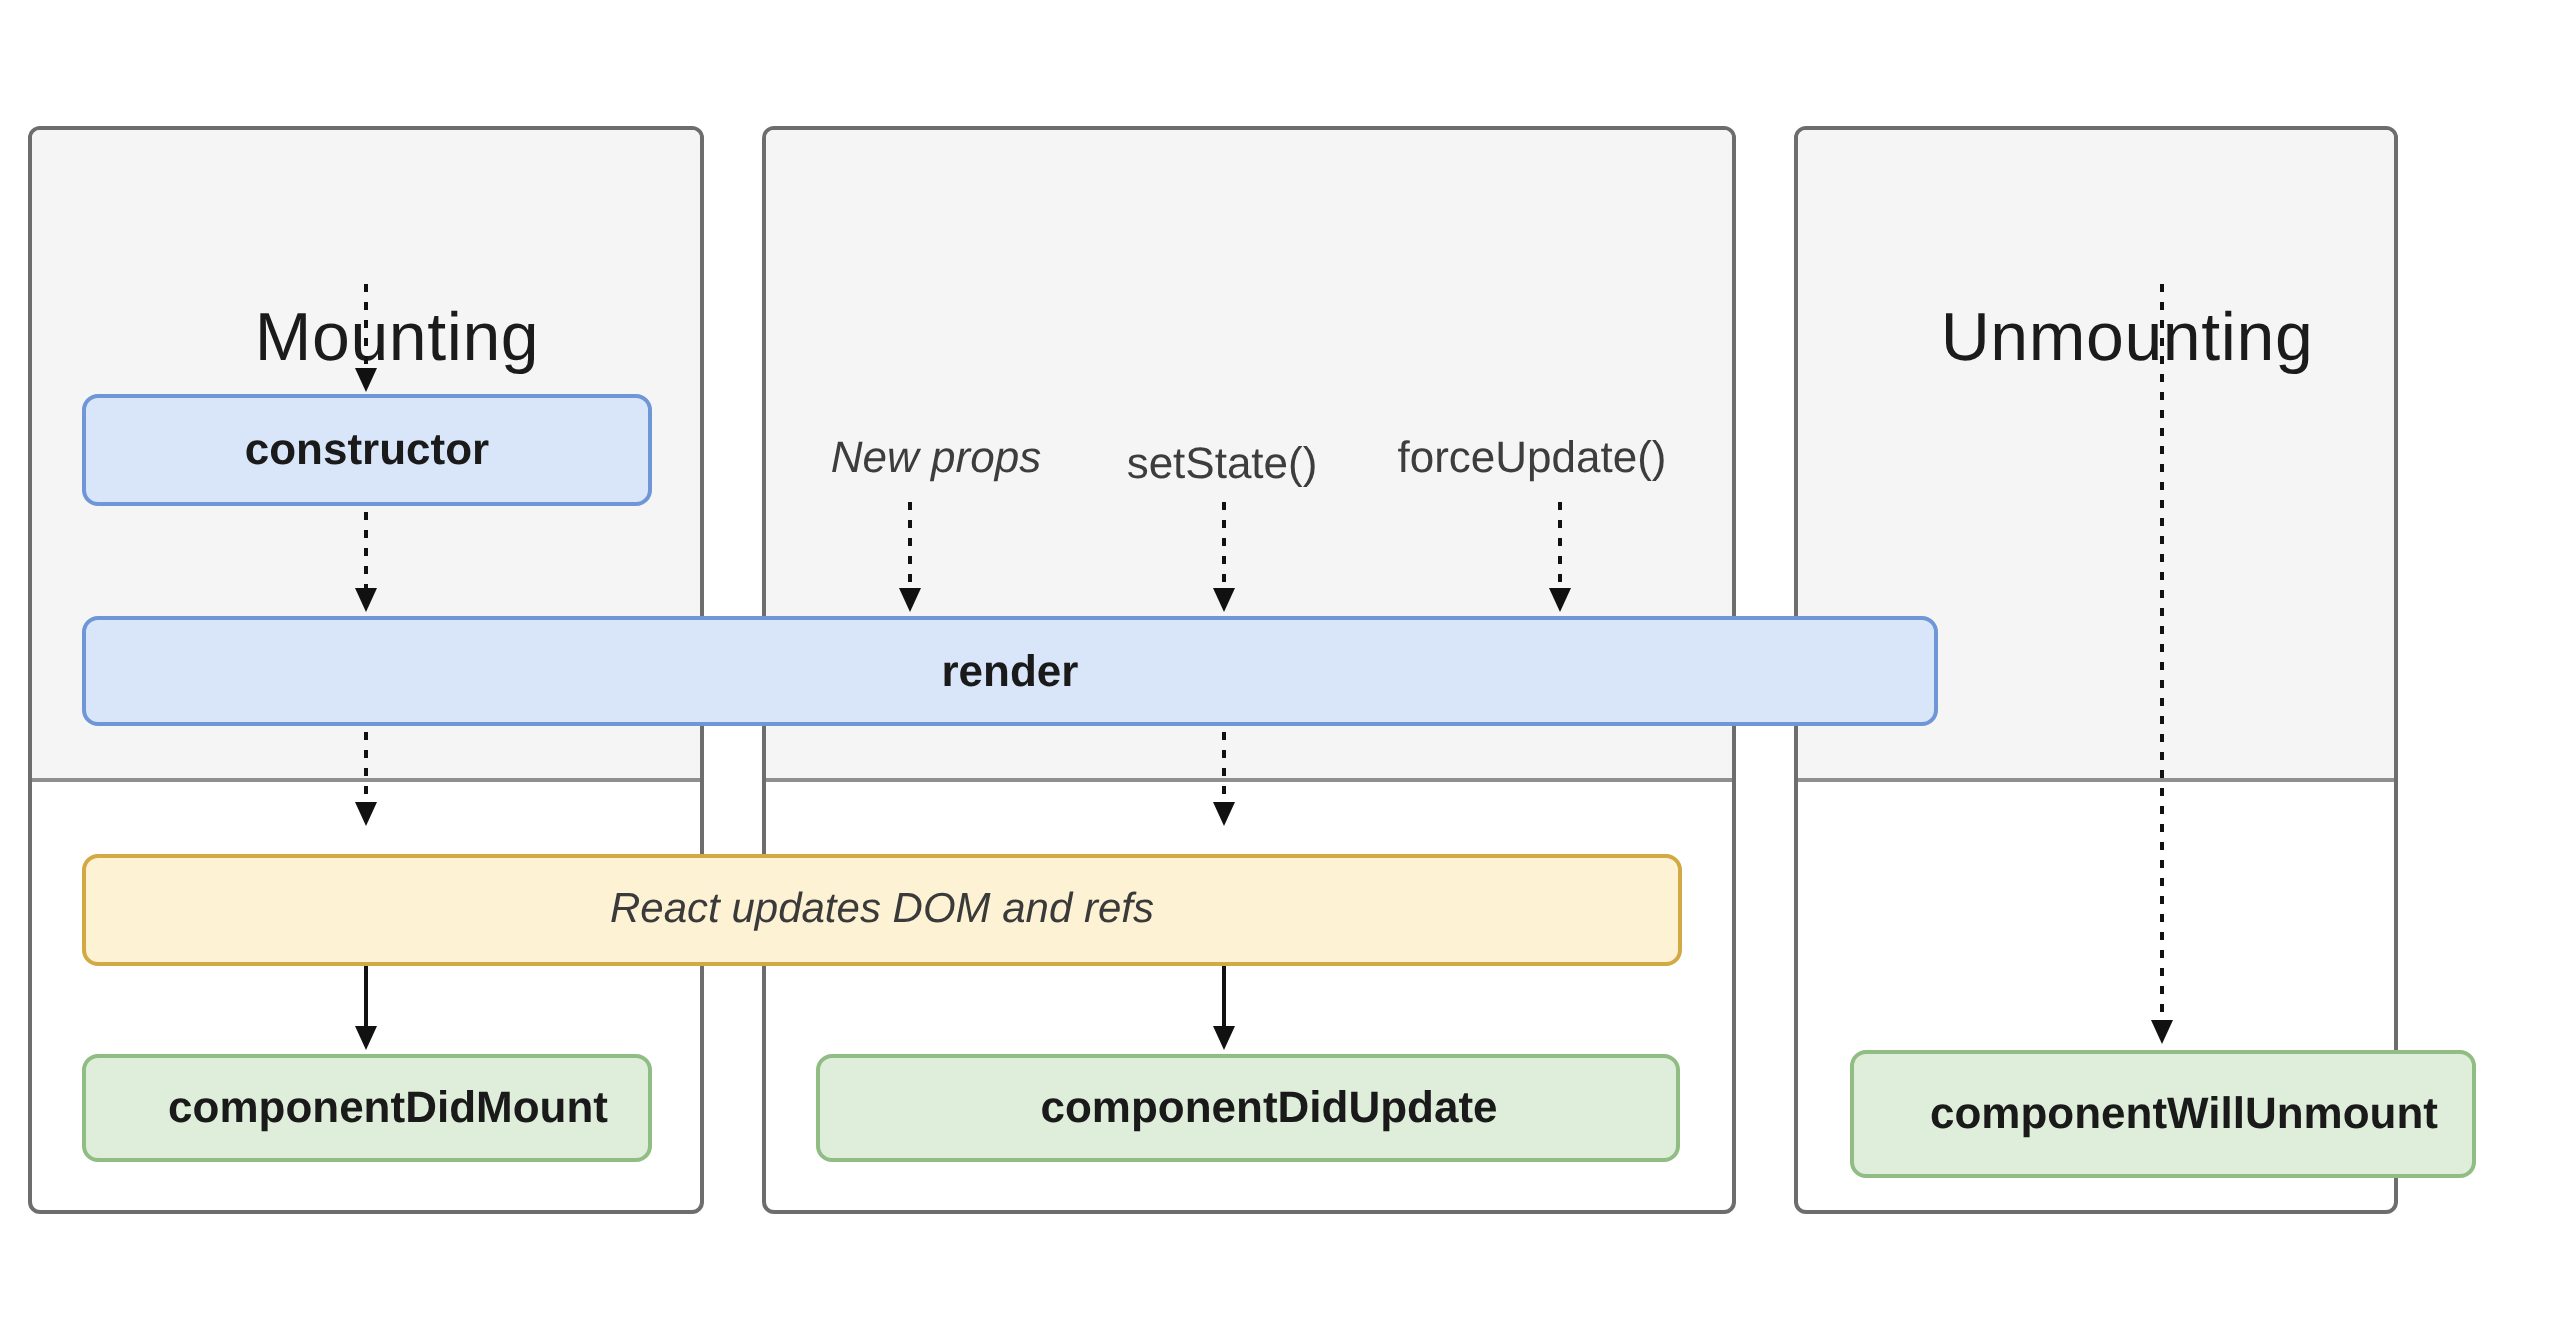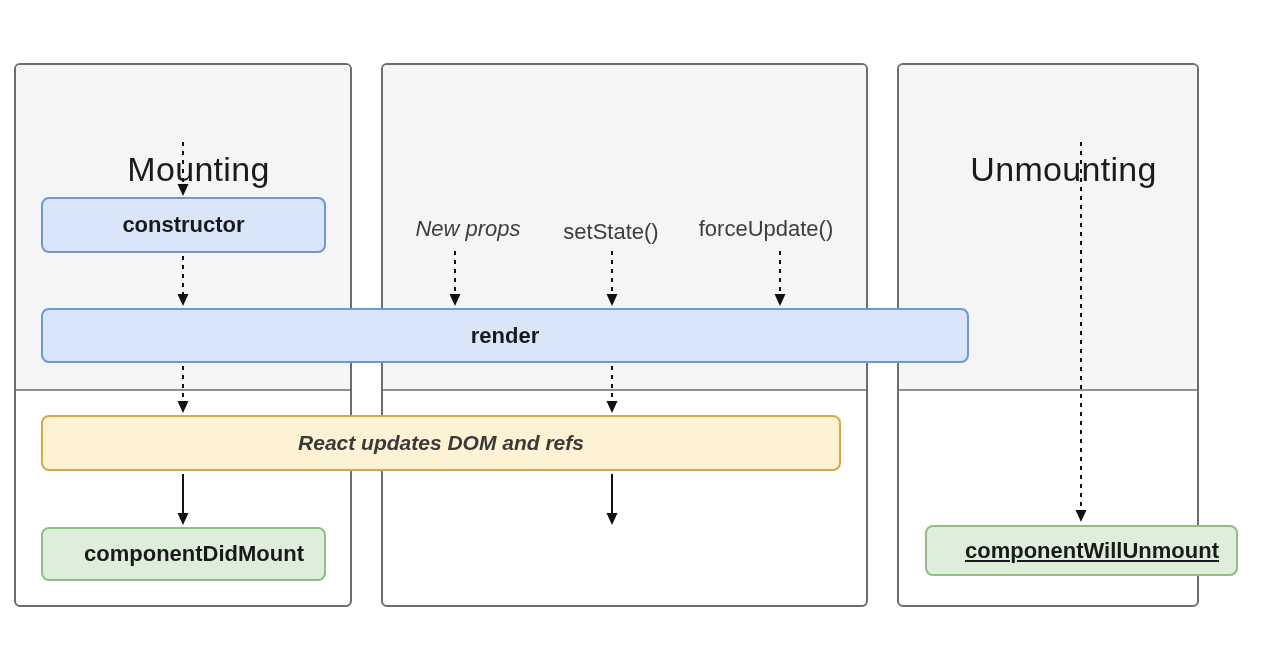--- a/index.html
+++ b/index.html
@@ -31,21 +31,21 @@
   .trigger.italic { font-style:italic; }
   .box {
     position:absolute; display:flex; align-items:center; justify-content:center;
     border-radius:8px; border:2px solid;
     font-size:22px; font-weight:700; color:#1a1a1a; text-align:center;
   }
   .box.blue  { background:var(--blue-fill,#d9e6fa);  border-color:var(--blue-border,#6f96d6); }
   .box.green { background:var(--green-fill,#dfeeda); border-color:var(--green-border,#90bd83);padding-left:21px; }
   .box.yellow {
     background:var(--yellow-fill,#fdf3d4); border-color:var(--yellow-border,#d3a943);
-    font-weight:700; font-style:italic; font-size:21px; color:#3a3a3a;
+    font-weight:400; font-style:italic; font-size:21px; color:#3a3a3a;margin-top:12px;
   }
   svg.arrows { position:absolute; left:0; top:0; pointer-events:none; }
   svg.arrows line    { stroke:#111; stroke-width:2; }
   svg.arrows .dashed { stroke-dasharray:4 5; }
   svg.arrows polygon { fill:#111; }
 </style>
 </head>
 <body>
 
 <div class="canvas">
@@ -111,15 +111,16 @@
     <g>
       <line class="dashed" x1="1081" y1="142" x2="1081" y2="510"></line>
       <polygon points="1081,522 1075.5,510 1086.5,510"></polygon>
     </g>
   </svg>
 
   <div class="box blue" style="left:41px;  top:197px; width:285px; height:56px;">constructor</div>
   <div class="box blue" style="left:41px;  top:308px; width:928px; height:55px;">render</div>
   <div class="box yellow" style="left:41px;  top:415px; width:800px; height:56px;">React updates DOM and refs</div>
   <div class="box green" style="left:41px;  top:527px; width:285px; height:54px;">componentDidMount</div>
-  <div class="box green" style="left:925px; top:525px; width:313px; height:51px;text-decoration:underline;">componentWillUnmount</div>
+  <div class="box green" style="left:408px; top:527px; width:432px; height:54px;">componentDidUpdate</div>
+  <div class="box green" style="left:925px; top:525px; width:313px; height:64px;">componentWillUnmount</div>
 
 </div>
 
 </body></html>

